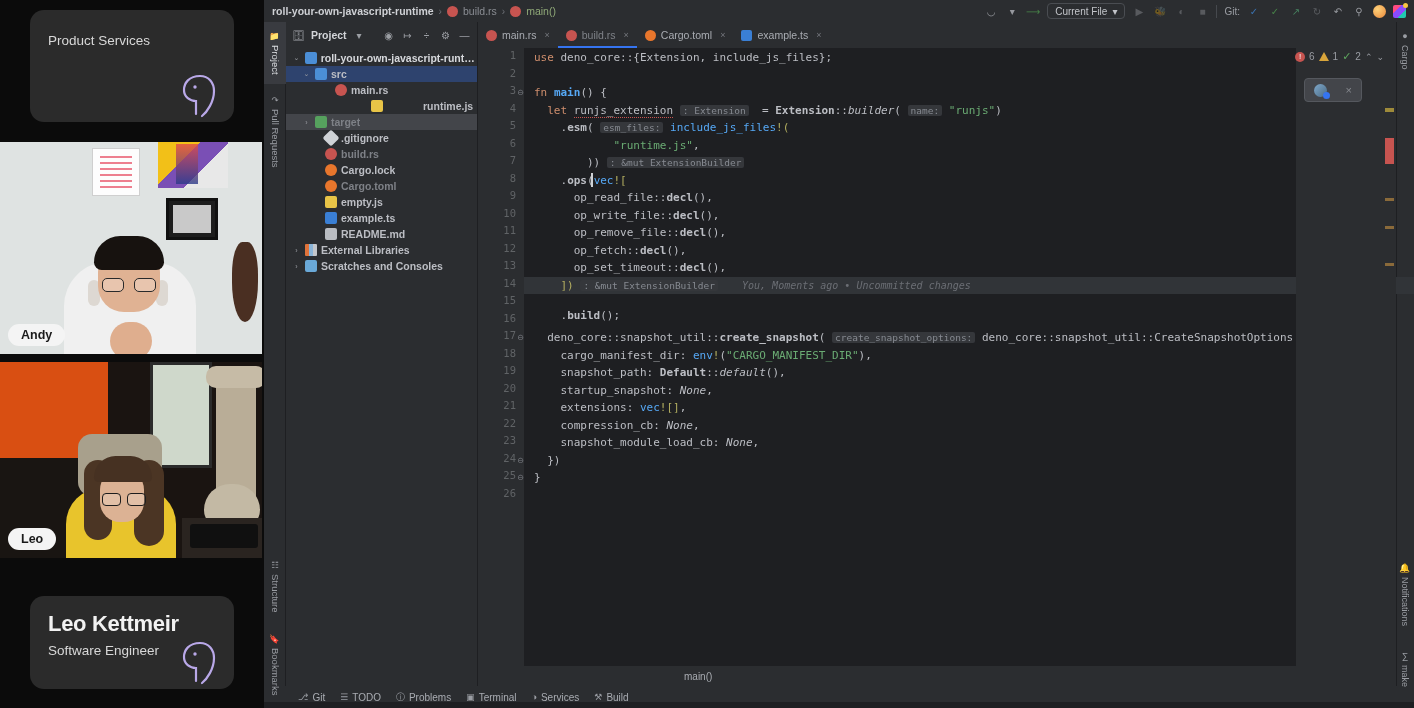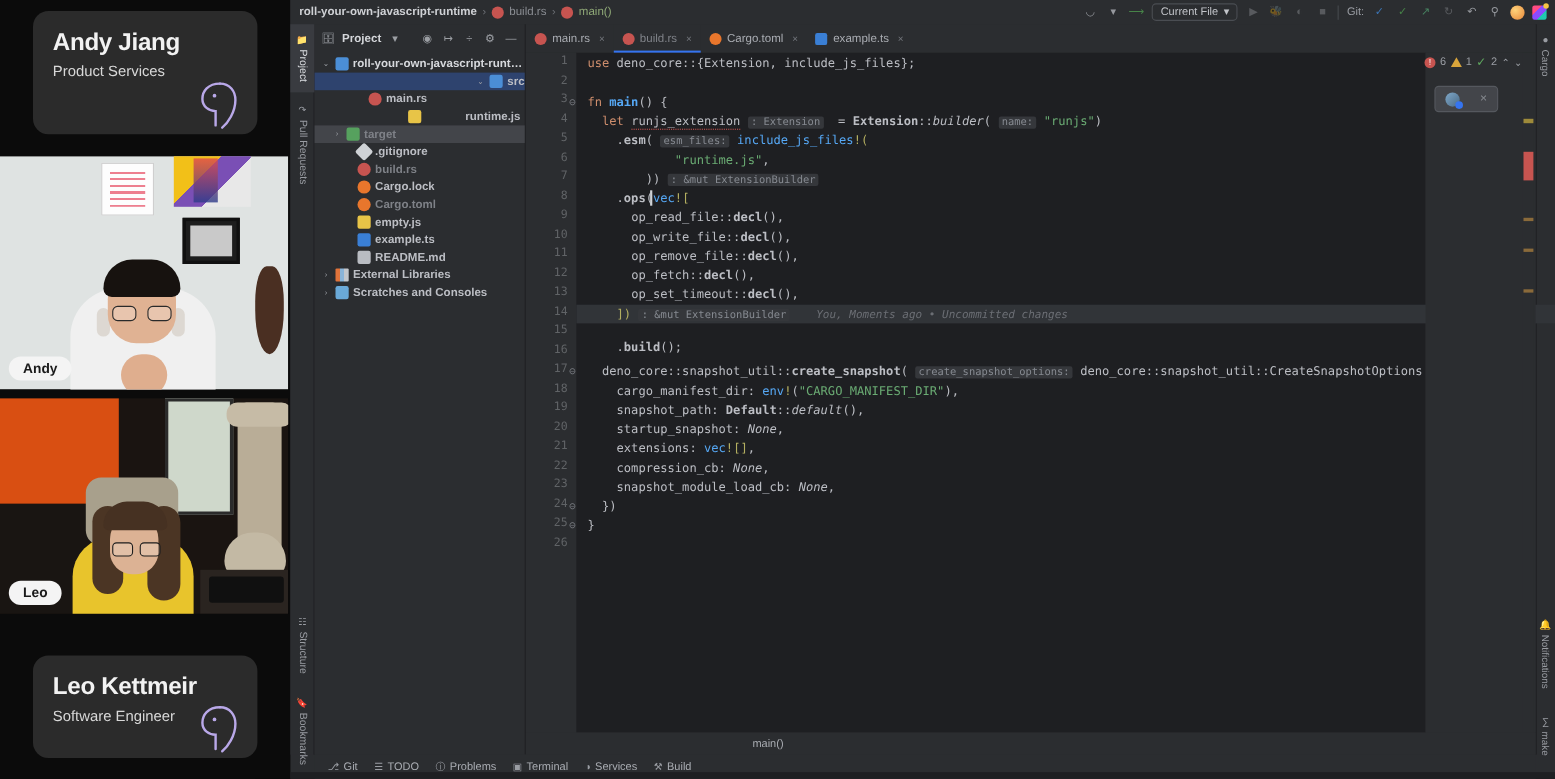--- a/index.html
+++ b/index.html
@@ -201,21 +201,20 @@
   #statusline { position:absolute; left:0; bottom:0; width:1150px; height:6px; background:#1e1f22; }
 </style>
 </head>
 <body>
 
 <div id="root">
 
   <div id="left-panel">
 
     <div class="name-card" id="card-andy">
-      <div class="nc-name">Andy Jiang</div>
       <div class="nc-role">Product Services</div>
       <svg class="nc-logo" viewBox="0 0 40 46">
         <path d="M20 4 C9 4 4 11 4 18 C4 25 10 29 16 29 L16 42" fill="none" stroke="#b9a8e8" stroke-width="2.2" stroke-linecap="round"></path>
         <path d="M20 4 C29 4 34 11 34 19 C34 30 27 40 22 44" fill="none" stroke="#b9a8e8" stroke-width="2.2" stroke-linecap="round"></path>
         <circle cx="15" cy="15" r="1.7" fill="#b9a8e8"></circle>
       </svg>
     </div>
 
     <div class="video-tile" id="video-andy">
       <div class="sc-wall"></div>
@@ -352,21 +351,21 @@
         <span class="pp-ico">÷</span>
         <span class="pp-ico">⚙</span>
         <span class="pp-ico">—</span>
       </div>
       <div id="tree">
           <div class="tr b" style="padding-left: 6px;">
             <span class="arw">⌄</span>
             <span class="fi folder"></span>
             <span class="nm">roll-your-own-javascript-runtime</span>
           </div>
-          <div class="tr sel" style="padding-left: 16px; justify-content: flex-end;">
+          <div class="tr sel" style="padding-left: 16px;">
             <span class="arw">⌄</span>
             <span class="fi folder"></span>
             <span class="nm">src</span>
           </div>
           <div class="tr" style="padding-left: 36px;">
             <span class="arw"></span>
             <span class="fi rs"></span>
             <span class="nm">main.rs</span>
           </div>
           <div class="tr" style="padding-left: 36px; gap: 40px;">

